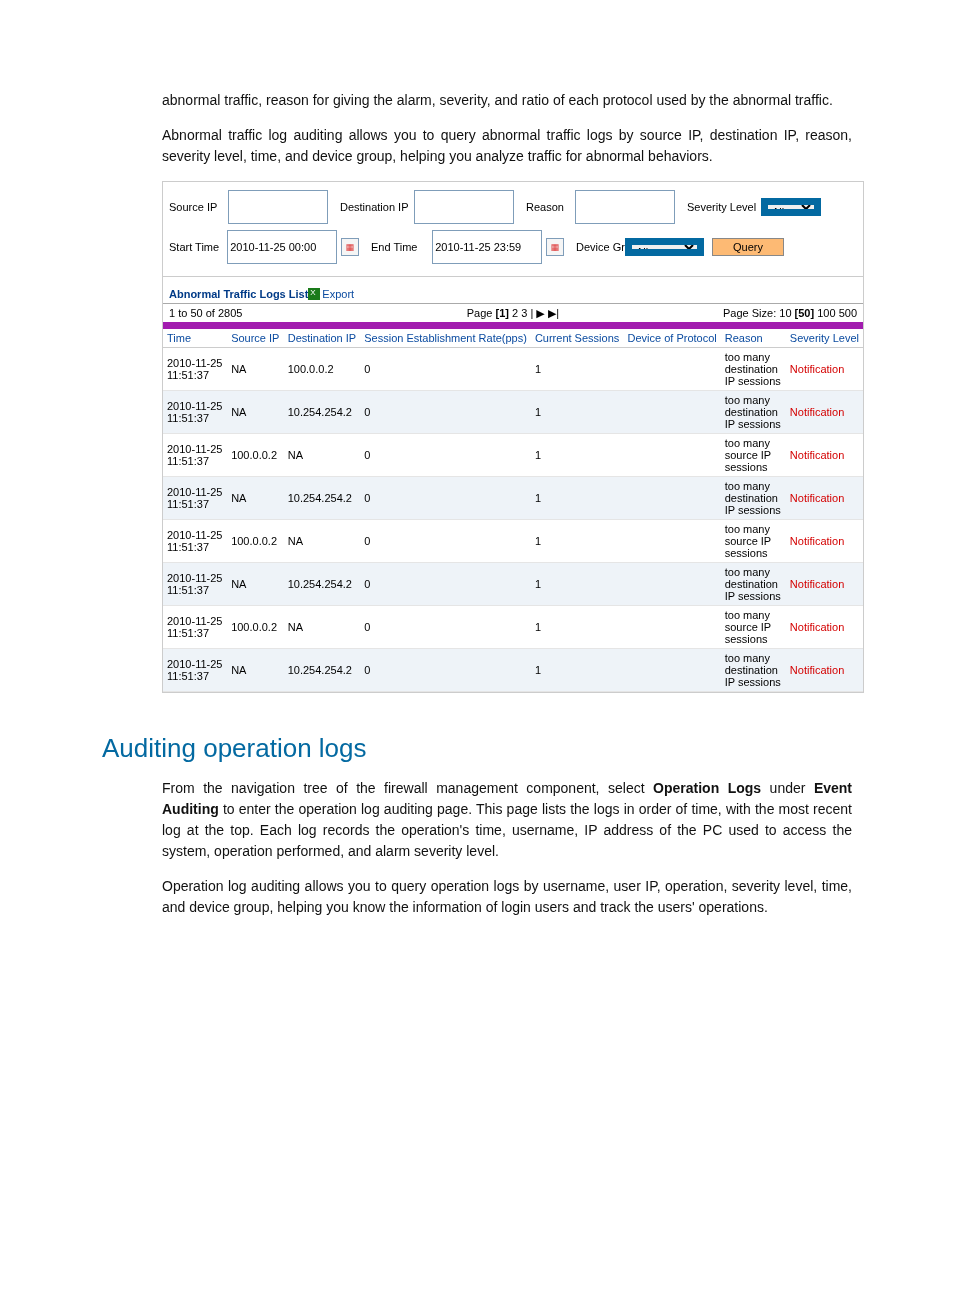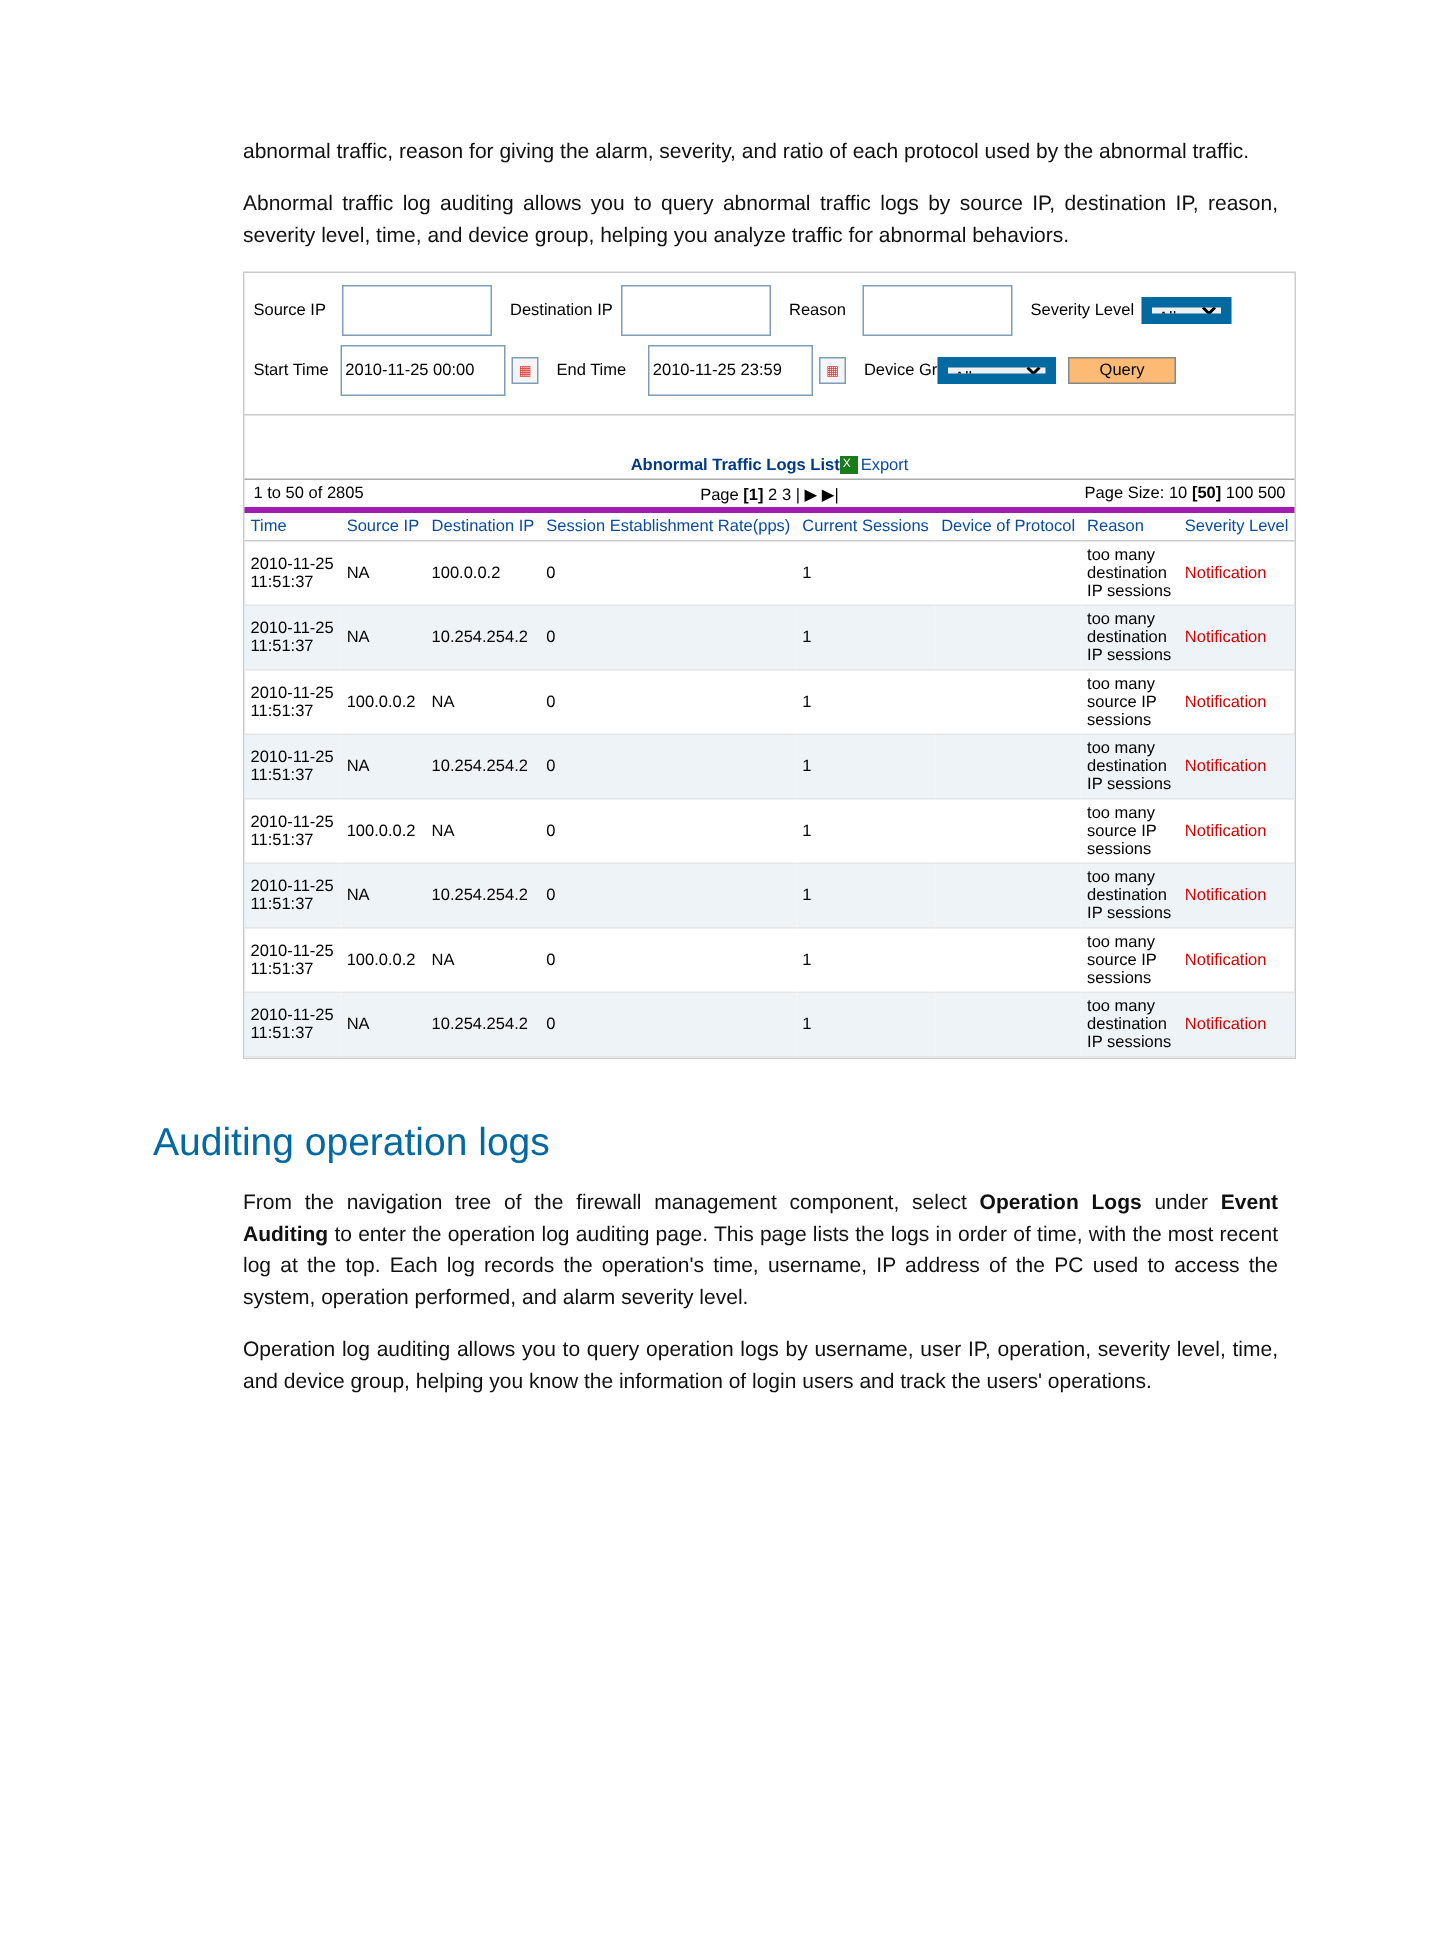--- a/index.html
+++ b/index.html
@@ -87,25 +87,25 @@
   }
   .query-btn {
     border: 1px solid #888;
     background: #fdba74;
     font-size: 11px;
     padding: 2px 20px;
     cursor: pointer;
   }
   .list-header {
     display: flex;
-    justify-content: center;
+    justify-content: flex-start;
     align-items: center;
     border-bottom: 1px solid #aaa;
     padding: 5px 6px 3px 6px;
-    margin-top: 22px;
+    margin-top: 6px;
   }
   .list-title {
     color: #003a87;
     font-weight: bold;
     font-size: 11px;
   }
   .export-link {
     color: #0b4ba0;
     font-size: 11px;
     cursor: pointer;
@@ -115,21 +115,21 @@
   }
   .export-icon {
     width: 12px; height: 12px; background:#1a7b1a; display:inline-block; position:relative;
   }
   .export-icon::after{content:"X"; color:#fff; font-size:8px; position:absolute; left:2px; top:0;}
   .pager-row {
     display: flex;
     justify-content: space-between;
     align-items: center;
     padding: 3px 6px;
-    border-bottom: 4px solid #a21caf;
+    border-bottom: 7px solid #a21caf;
     font-size: 11px;
   }
   .pager-center {
     position: absolute;
     left:50%;
     transform:translateX(-50%);
   }
   .pager-wrap {position:relative; width:100%; display:flex; justify-content:space-between; align-items:center;}
   .pnum { cursor:pointer; }
   .pcur { font-weight:bold; }

